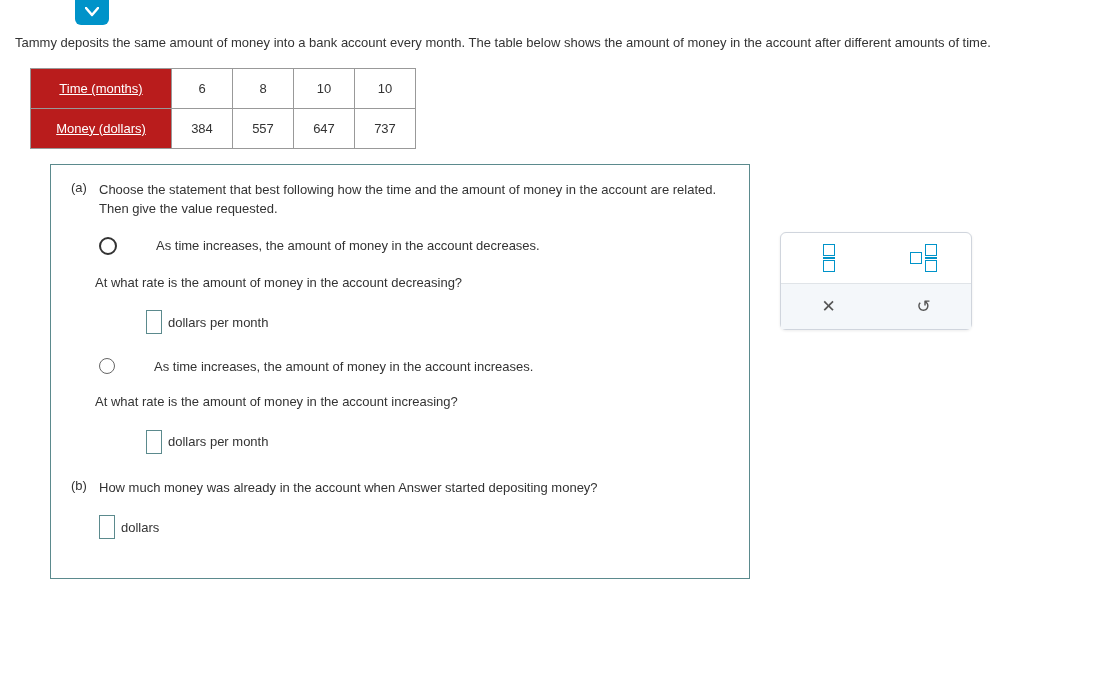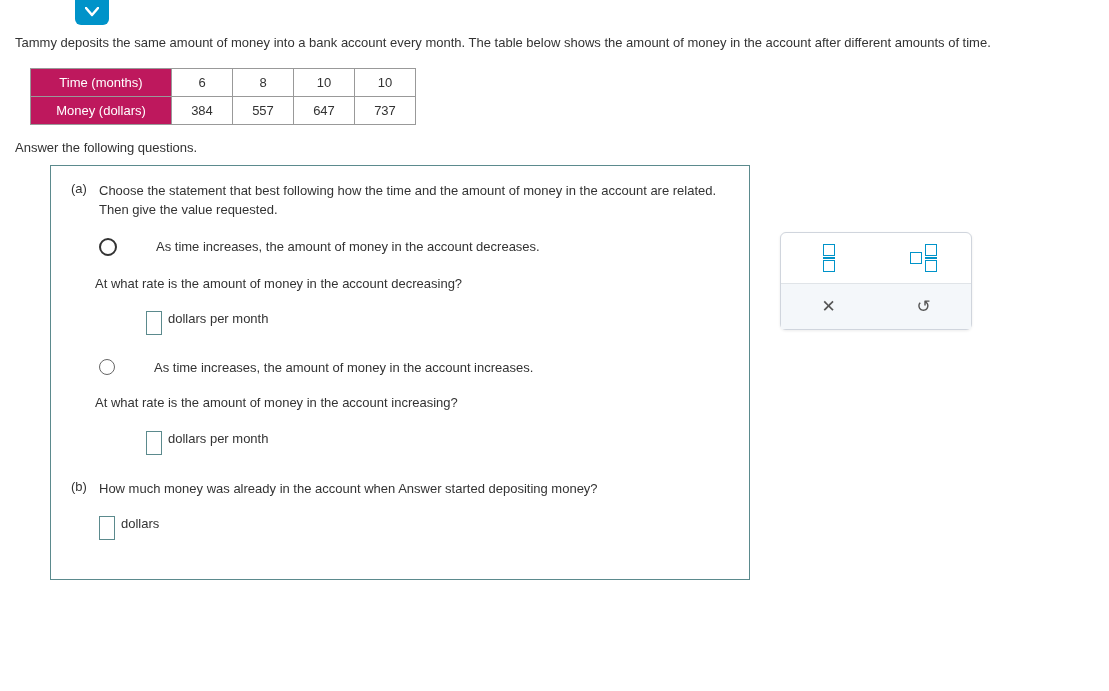--- a/index.html
+++ b/index.html
@@ -27,25 +27,26 @@
       margin: 0 30px 15px 30px;
     }
     .data-table td, .data-table th {
       border: 1px solid #999;
       padding: 6px 0;
       text-align: center;
       font-size: 13px;
       min-width: 60px;
     }
     .data-table .header-cell {
-      background: #be185d;
+      background: #b91c1c;
       color: #fff;
       font-weight: normal;
-      padding: 6px 10px;
+      padding: 12px 10px;
       min-width: 120px;
+      text-decoration: underline;
     }
     .answer-text {
       margin: 0 15px 10px 15px;
     }
     .question-box {
       border: 1px solid #5b8a8d;
       margin-left: 50px;
       width: 700px;
       padding: 15px 20px;
       box-sizing: border-box;
@@ -83,20 +84,21 @@
     }
     .sub-text {
       margin-left: 24px;
       margin-bottom: 18px;
       line-height: 1.5;
     }
     .input-row {
       margin-left: 75px;
       margin-bottom: 24px;
       display: flex;
+      align-items: center;
     }
     .input-box {
       width: 14px;
       height: 22px;
       border: 1px solid #5b8a8d;
       margin-right: 6px;
     }
     .tool-panel {
       position: absolute;
       left: 780px;
@@ -185,21 +187,20 @@
     <tr>
       <td class="header-cell">Money (dollars)</td>
       <td>384</td>
       <td>557</td>
       <td>647</td>
       <td>737</td>
     </tr>
   </tbody>
     </table>
 
-  <div class="answer-text">Answer the following questions.</div>
 
   <div class="question-box">
     <div class="part-label">
       <div class="part-marker">(a)</div>
       <div class="part-content">Choose the statement that best following how the time and the amount of money in the account are related. Then give the value requested.</div>
     </div>
 
     <div class="radio-row">
       <div class="radio-circle"></div>
       <div>As time increases, the amount of money in the account decreases.</div>

